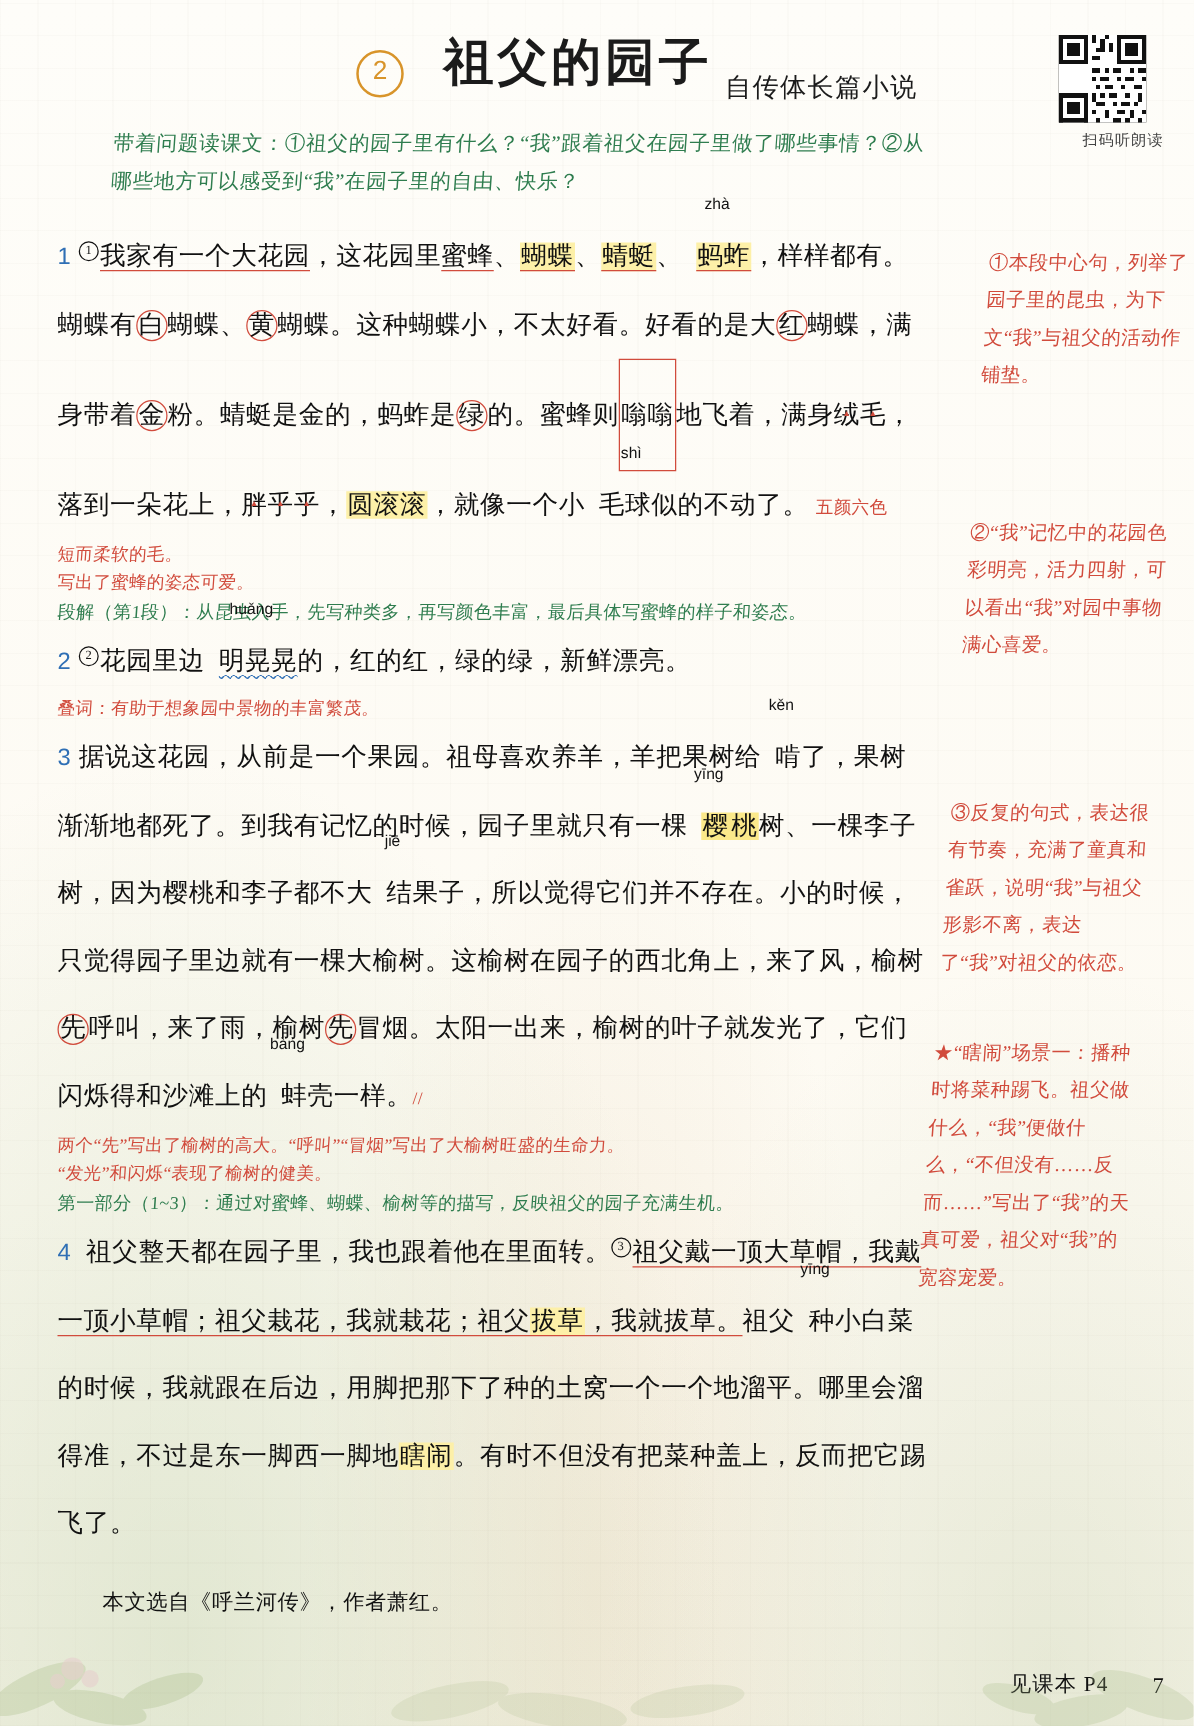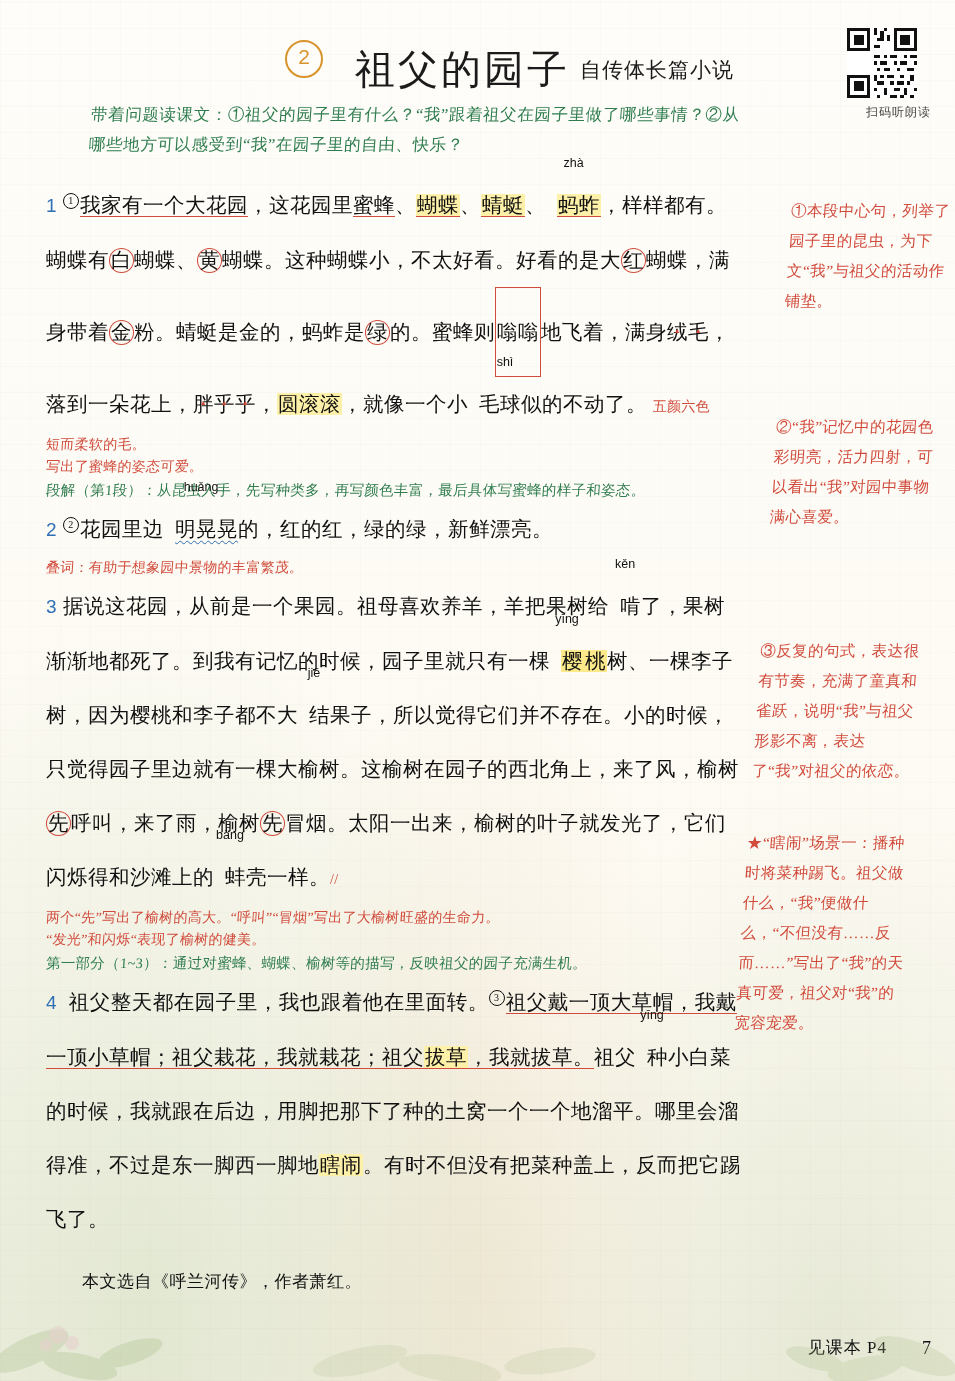--- a/index.html
+++ b/index.html
@@ -30,22 +30,22 @@
   }
 
   
   .header{position:absolute;left:0;top:18px;width:955px;height:80px;}
   .num-circle{
     position:absolute;left:285px;top:22px;width:34px;height:34px;border-radius:50%;
     border:2.2px solid #d8942a;color:#d8942a;font-size:21px;line-height:30px;text-align:center;
     font-family:"Liberation Sans",sans-serif;
   }
   .title{
-    position:absolute;left:355px;top:24px;
-    font-size:40px;letter-spacing:3px;color:#1b1b1b;font-weight:normal;
+    position:absolute;left:355px;top:4px;
+    font-size:40px;letter-spacing:3px;color:#1b1b1b;font-weight:bold;
     font-family:"Liberation Serif",serif;
   }
   .subtitle{
     position:absolute;left:580px;top:38px;
     font-size:21px;color:#1b1b1b;letter-spacing:1px;
   }
   .qr{
     position:absolute;right:38px;top:10px;width:70px;height:70px;
     background:#111;
   }

